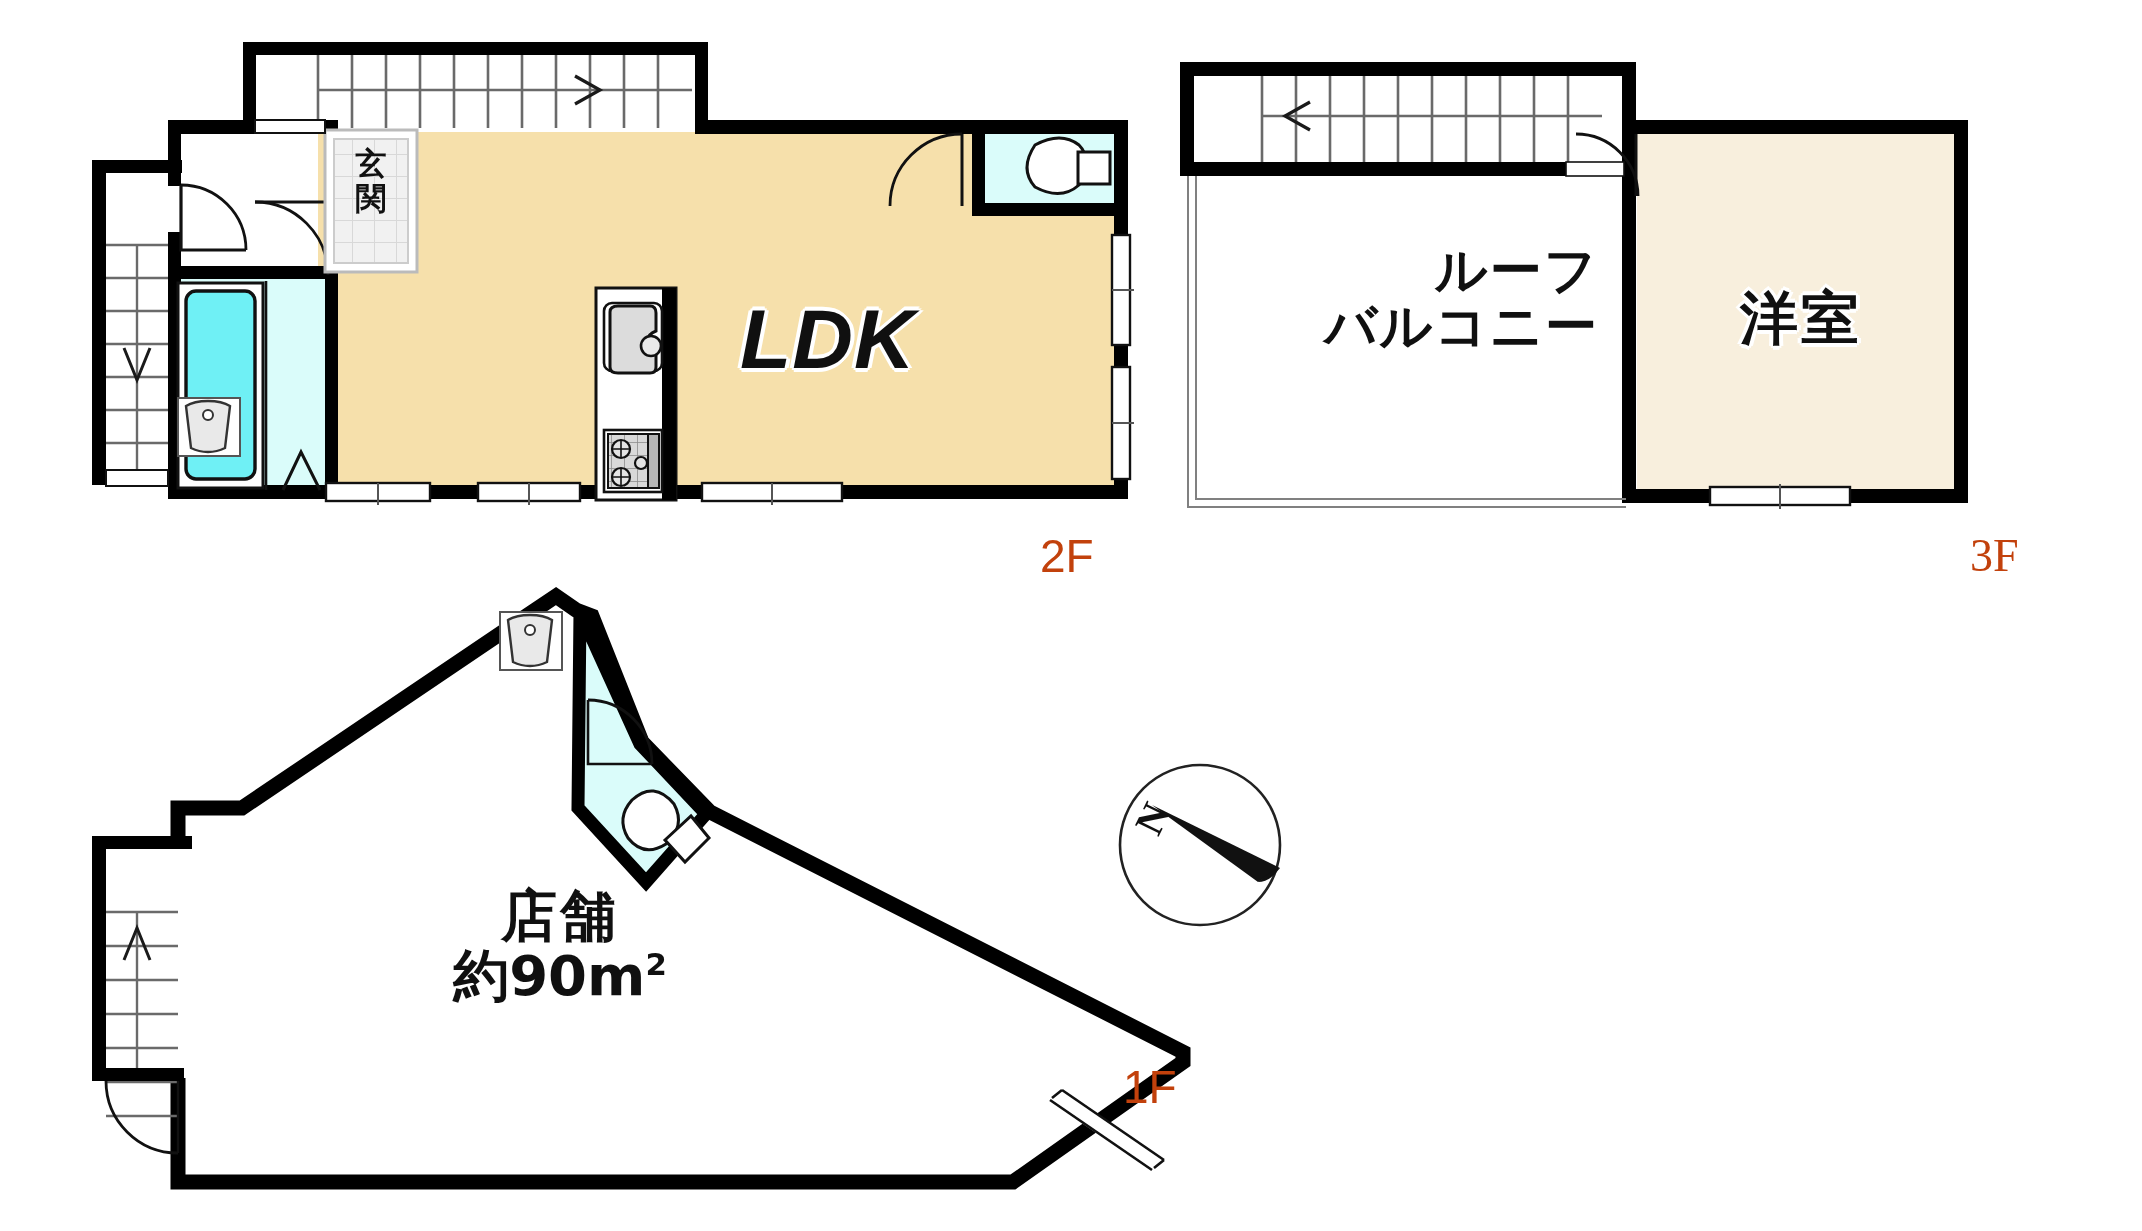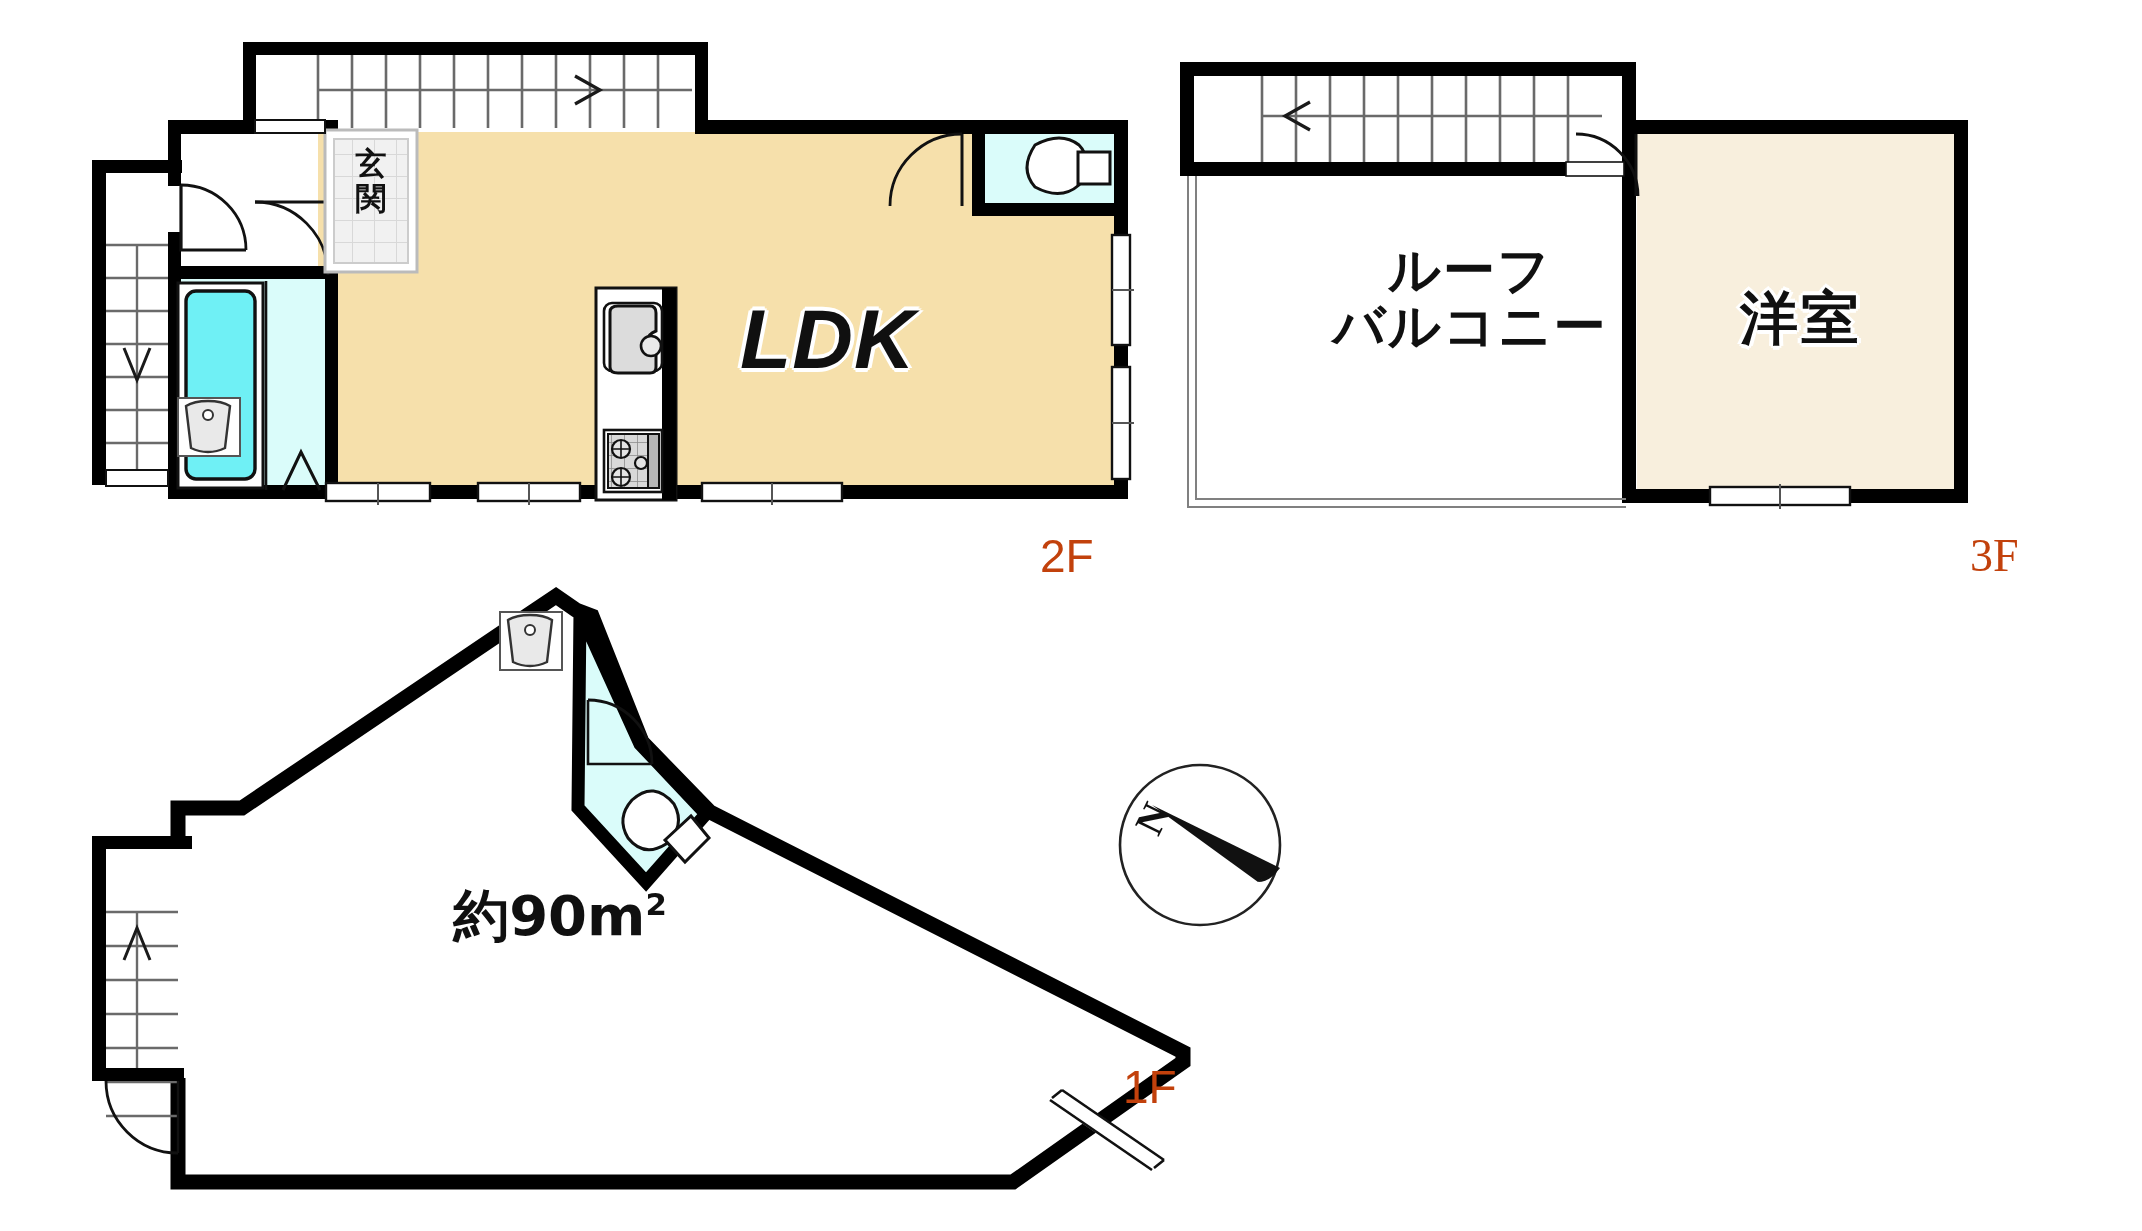--- a/index.html
+++ b/index.html
@@ -376,28 +376,29 @@
     </g>
   </svg>
 
   <div class="room-label genkan-label" style="left:345px; top:146px; width:52px;">
     <div>玄</div>
     <div>関</div>
   </div>
 
   <div class="room-label ldk-label" style="left:740px; top:294px;font-style:italic;">LDK</div>
 
-  <div class="room-label balcony-label" style="left:1290px; top:242px; width:360px;">
+  <div class="room-label balcony-label" style="left:1239px; top:242px; width:360px;text-align:right;">
     <div>ルーフ</div>
     <div>バルコニー</div>
   </div>
 
   <div class="room-label youshitsu-label" style="left:1740px; top:287px;">洋室</div>
 
   <div class="room-label" style="left:430px; top:886px; width:260px;">
+    <div class="tenpo-label">店舗</div>
     <div class="tenpo-area">
       <span>約90m</span><span class="sup">2</span>
     </div>
   </div>
 
   <div class="floor-label" style="left:1040px; top:529px;">2F</div>
   <div class="floor-label" style="left:1970px; top:529px;font-family:Liberation Serif, serif;">3F</div>
   <div class="floor-label" style="left:1123px; top:1060px;">1F</div>
 
   <div style="position:absolute; left:1138px; top:795px; font-family:'Liberation Serif', serif;

